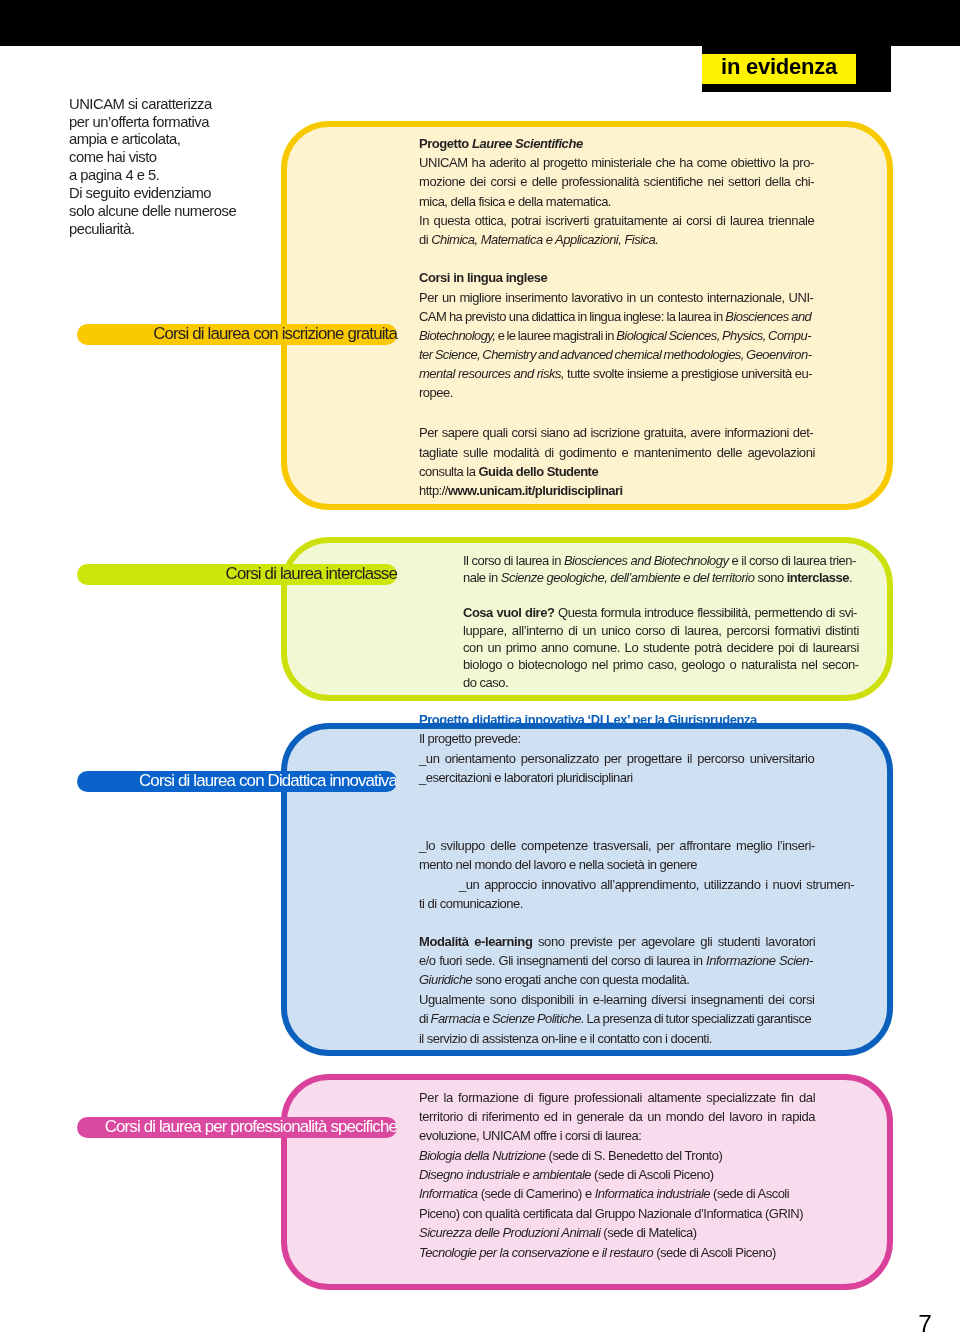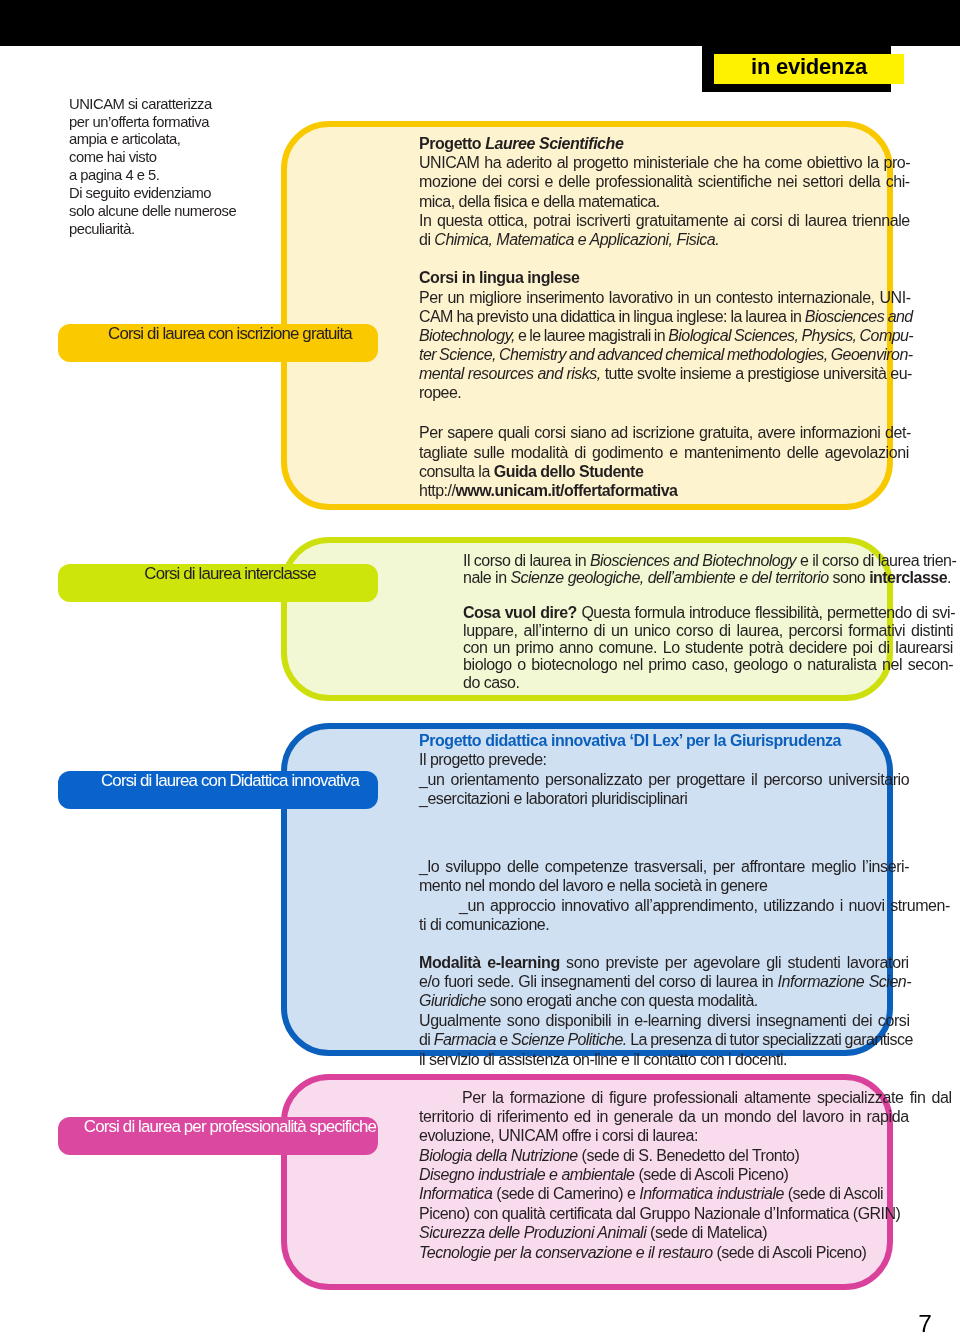--- a/index.html
+++ b/index.html
@@ -13,21 +13,21 @@
     overflow:hidden;
     -webkit-font-smoothing:antialiased;
     text-rendering:optimizeLegibility;
   }
   .page { position:absolute; left:0; top:0; width:960px; height:1332px; background:#fff; }
 
   
   .topbar { position:absolute; left:0; top:0; width:960px; height:46px; background:#000; }
   .badge-wrap { position:absolute; left:702px; top:0; width:189px; height:92px; background:#000; }
   .badge-inner {
-    position:absolute; left:12px; top:53.5px; width:190px; height:30px;
+    position:absolute; left:0; top:53.5px; width:154px; height:30px;
     background:#FFF200; color:#000;
     font-weight:bold; font-size:22px; line-height:26px; text-align:center;
     letter-spacing:-0.25px;
   }
 
   
   .intro {
     position:absolute; left:69px; top:95.8px; width:260px;
     font-weight:normal; font-size:14.8px; line-height:17.85px;
     letter-spacing:-0.5px;
@@ -38,38 +38,38 @@
   
   .box {
     position:absolute;
     border-style:solid; border-width:6px;
     border-radius:48px;
     left:281px; width:612px;
   }
   .box-text {
     position:absolute;
     left:419px; width:443px;
-    font-size:16px; line-height:19.5px;
+    font-size:13px; line-height:19.5px;
     letter-spacing:-0.52px;
     color:#231f20;
     z-index:3;
   }
   .ln { white-space:nowrap; height:var(--lh,19.2px); }
   .ln.hd { font-weight:bold; letter-spacing:-0.45px; }
   .spacer { height:var(--lh,19.2px); }
   .box-text i { font-style:italic; }
   .box-text b { font-weight:bold; }
 
   
   .pill {
-    position:absolute; left:58px; width:320px; height:38px;
+    position:absolute; left:77px; width:320px; height:21px;
     border-radius:12px;
     font-size:16.9px; line-height:20px; padding-left:24px;
     letter-spacing:-0.85px;
-    text-align:center;
+    text-align:right;
     white-space:nowrap;
     z-index:6;
   }
 
   
   .pageno {
     position:absolute; left:880px; top:1311.5px; width:51.5px;
     font-size:24.5px; line-height:24.5px; text-align:right; color:#000;
     letter-spacing:-0.5px;
   }
@@ -111,21 +111,21 @@
     <div class="ln j" style="letter-spacing: -0.568864px; word-spacing: -0.776389px;"><i>Biotechnology,</i> e le lauree magistrali in <i>Biological Sciences, Physics, Compu-</i></div>
     <div class="ln j" style="letter-spacing: -0.561901px; word-spacing: -0.789286px;"><i>ter Science, Chemistry and advanced chemical methodologies, Geoenviron-</i></div>
     <div class="ln j" style="letter-spacing: -0.518793px; word-spacing: 0.0172656px;"><i>mental resources and risks,</i> tutte svolte insieme a prestigiose università eu-</div>
     <div class="ln l">ropee.</div>
   </div>
   <div class="spacer" style="height:20.7px"></div>
   <div>
     <div class="ln j" style="letter-spacing: -0.469198px; word-spacing: 0.717031px;">Per sapere quali corsi siano ad iscrizione gratuita, avere informazioni det-</div>
     <div class="ln j" style="letter-spacing: -0.392109px; word-spacing: 2.07822px;">tagliate sulle modalità di godimento e mantenimento delle agevolazioni</div>
     <div class="ln l">consulta la <b>Guida dello Studente</b></div>
-    <div class="ln l">http://<b>www.unicam.it/offertaformativa</b></div>
+    <div class="ln l">http://<b>www.unicam.it/pluridisciplinari</b></div>
   </div>
 </div>
 <div class="pill" style="top:324px;background:#FBC900;color:#231f20;">Corsi di laurea con iscrizione gratuita</div>
 
 <div class="box" style="top:537px;height:164px;border-color:#CDE00D;background:#F2F8D4;"></div>
 <div class="box-text" style="top:551px;margin-left:44px;--lh:17.4px;">
   <div>
     <div class="ln j" style="letter-spacing: -0.525123px; word-spacing: -0.0578125px;">Il corso di laurea in <i>Biosciences and Biotechnology</i> e il corso di laurea trien-</div>
     <div class="ln l">nale in <i>Scienze geologiche, dell’ambiente e del territorio</i> sono <b>interclasse</b>.</div>
   </div>
@@ -134,21 +134,21 @@
     <div class="ln j" style="letter-spacing: -0.48401px; word-spacing: 0.549566px;"><b>Cosa vuol dire?</b> Questa formula introduce flessibilità, permettendo di svi-</div>
     <div class="ln j" style="letter-spacing: -0.394219px; word-spacing: 1.79867px;">luppare, all’interno di un unico corso di laurea, percorsi formativi distinti</div>
     <div class="ln j" style="letter-spacing: -0.396993px; word-spacing: 1.43295px;">con un primo anno comune. Lo studente potrà decidere poi di laurearsi</div>
     <div class="ln j" style="letter-spacing: -0.407313px; word-spacing: 1.48586px;">biologo o biotecnologo nel primo caso, geologo o naturalista nel secon-</div>
     <div class="ln l">do caso.</div>
   </div>
 </div>
 <div class="pill" style="top:564px;background:#CDE50A;color:#231f20;">Corsi di laurea interclasse</div>
 
 <div class="box" style="top:723px;height:333px;border-color:#0B60BD;background:#CFE0F2;"></div>
-<div class="box-text" style="top:731px;--lh:19.45px;">
+<div class="box-text" style="top:710px;--lh:19.45px;">
   <div>
     <div class="ln l hd" style="color:#0B60BD"><b>Progetto didattica innovativa ‘DI Lex’ per la Giurisprudenza</b></div>
     <div class="ln l">Il progetto prevede:</div>
     <div class="ln j" style="letter-spacing: -0.41542px; word-spacing: 2.00859px;">_un orientamento personalizzato per progettare  il percorso universitario</div>
     <div class="ln l">_esercitazioni e laboratori pluridisciplinari</div>
     <div class="ln j" style="letter-spacing: -0.399022px; word-spacing: 2.07822px; margin-top: 48px;">_lo sviluppo delle competenze trasversali, per affrontare meglio l’inseri-</div>
     <div class="ln l">mento nel mondo del lavoro e nella società in genere</div>
     <div class="ln j" style="letter-spacing: -0.433563px; word-spacing: 1.65112px; margin-left: 40px;">_un approccio innovativo all’apprendimento, utilizzando i nuovi strumen-</div>
     <div class="ln l">ti di comunicazione.</div>
   </div>
@@ -160,21 +160,21 @@
     <div class="ln j" style="letter-spacing: -0.417841px; word-spacing: 1.70752px;">Ugualmente sono disponibili in e-learning diversi insegnamenti dei corsi</div>
     <div class="ln j" style="letter-spacing: -0.556388px; word-spacing: -0.527109px;">di <i>Farmacia</i> e <i>Scienze Politiche.</i> La presenza di tutor specializzati garantisce</div>
     <div class="ln l">il servizio di assistenza on-line e il contatto con i docenti.</div>
   </div>
 </div>
 <div class="pill" style="top:771px;background:#0A63CB;color:#ffffff;">Corsi di laurea con Didattica innovativa</div>
 
 <div class="box" style="top:1074px;height:216px;border-color:#D9419B;background:#F8DCEE;"></div>
 <div class="box-text" style="top:1087.5px;--lh:19.38px;">
   <div>
-    <div class="ln j" style="letter-spacing: -0.381933px; word-spacing: 2.07977px; margin-left: 43px;">Per la formazione di figure professionali altamente specializzate fin dal</div>
+    <div class="ln j" style="letter-spacing: -0.381933px; word-spacing: 2.07977px;">Per la formazione di figure professionali altamente specializzate fin dal</div>
     <div class="ln j" style="letter-spacing: -0.382008px; word-spacing: 1.55898px;">territorio di riferimento ed in generale da un mondo del lavoro in rapida</div>
     <div class="ln l">evoluzione, UNICAM offre i corsi di laurea:</div>
     <div class="ln l"><i>Biologia della Nutrizione</i> (sede di S. Benedetto del Tronto)</div>
     <div class="ln l"><i>Disegno industriale e ambientale</i> (sede di Ascoli Piceno)</div>
     <div class="ln l"><i>Informatica</i> (sede di Camerino) e <i>Informatica industriale</i> (sede di Ascoli</div>
     <div class="ln l">Piceno) con qualità certificata dal Gruppo Nazionale d’Informatica (GRIN)</div>
     <div class="ln l"><i>Sicurezza delle Produzioni Animali</i> (sede di Matelica)</div>
     <div class="ln l"><i>Tecnologie per la conservazione e il restauro</i> (sede di Ascoli Piceno)</div>
   </div>
 </div>

